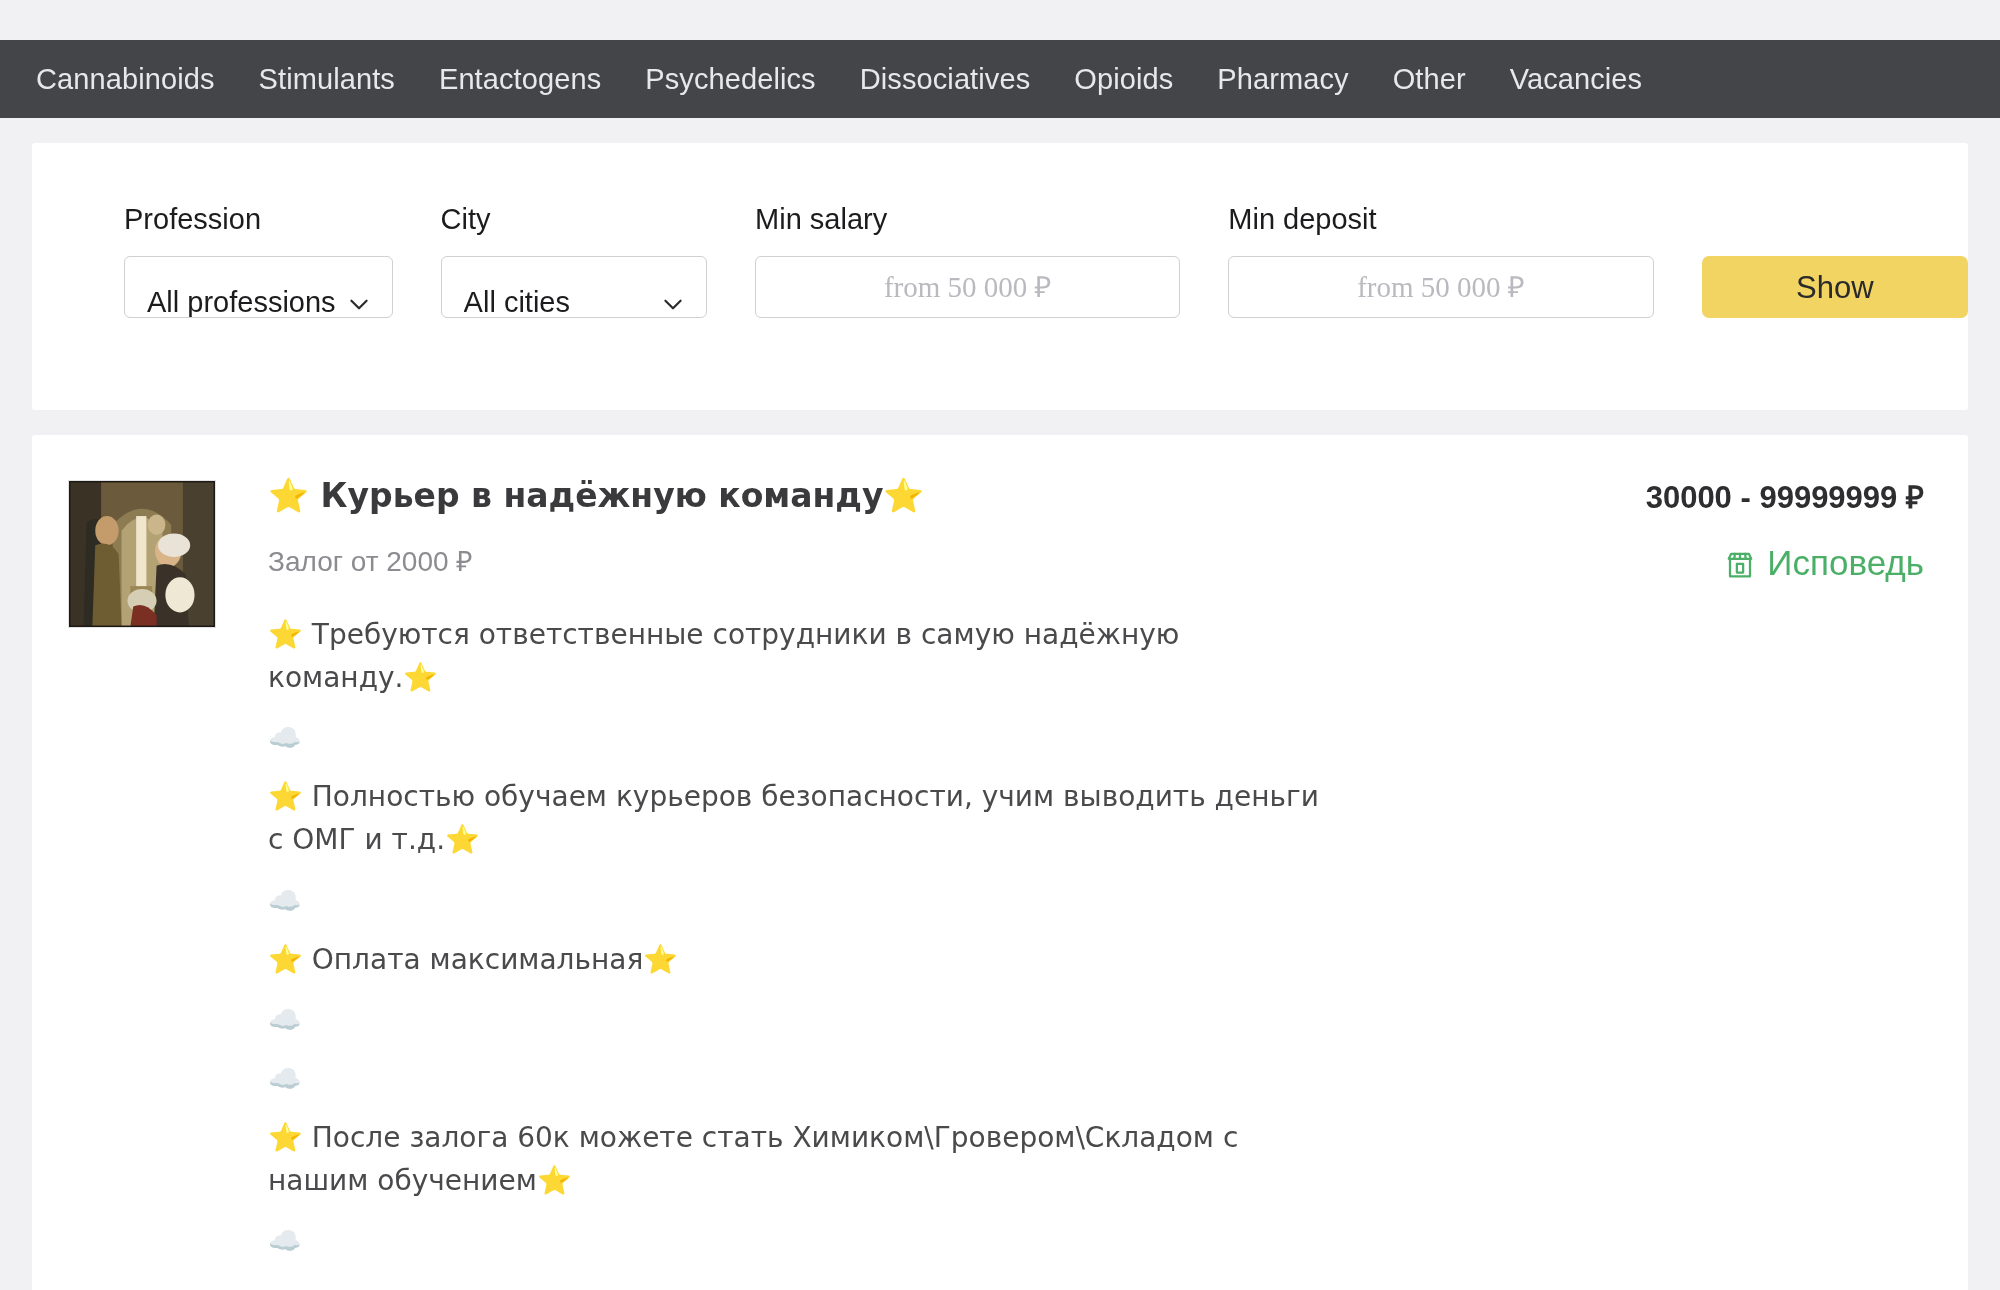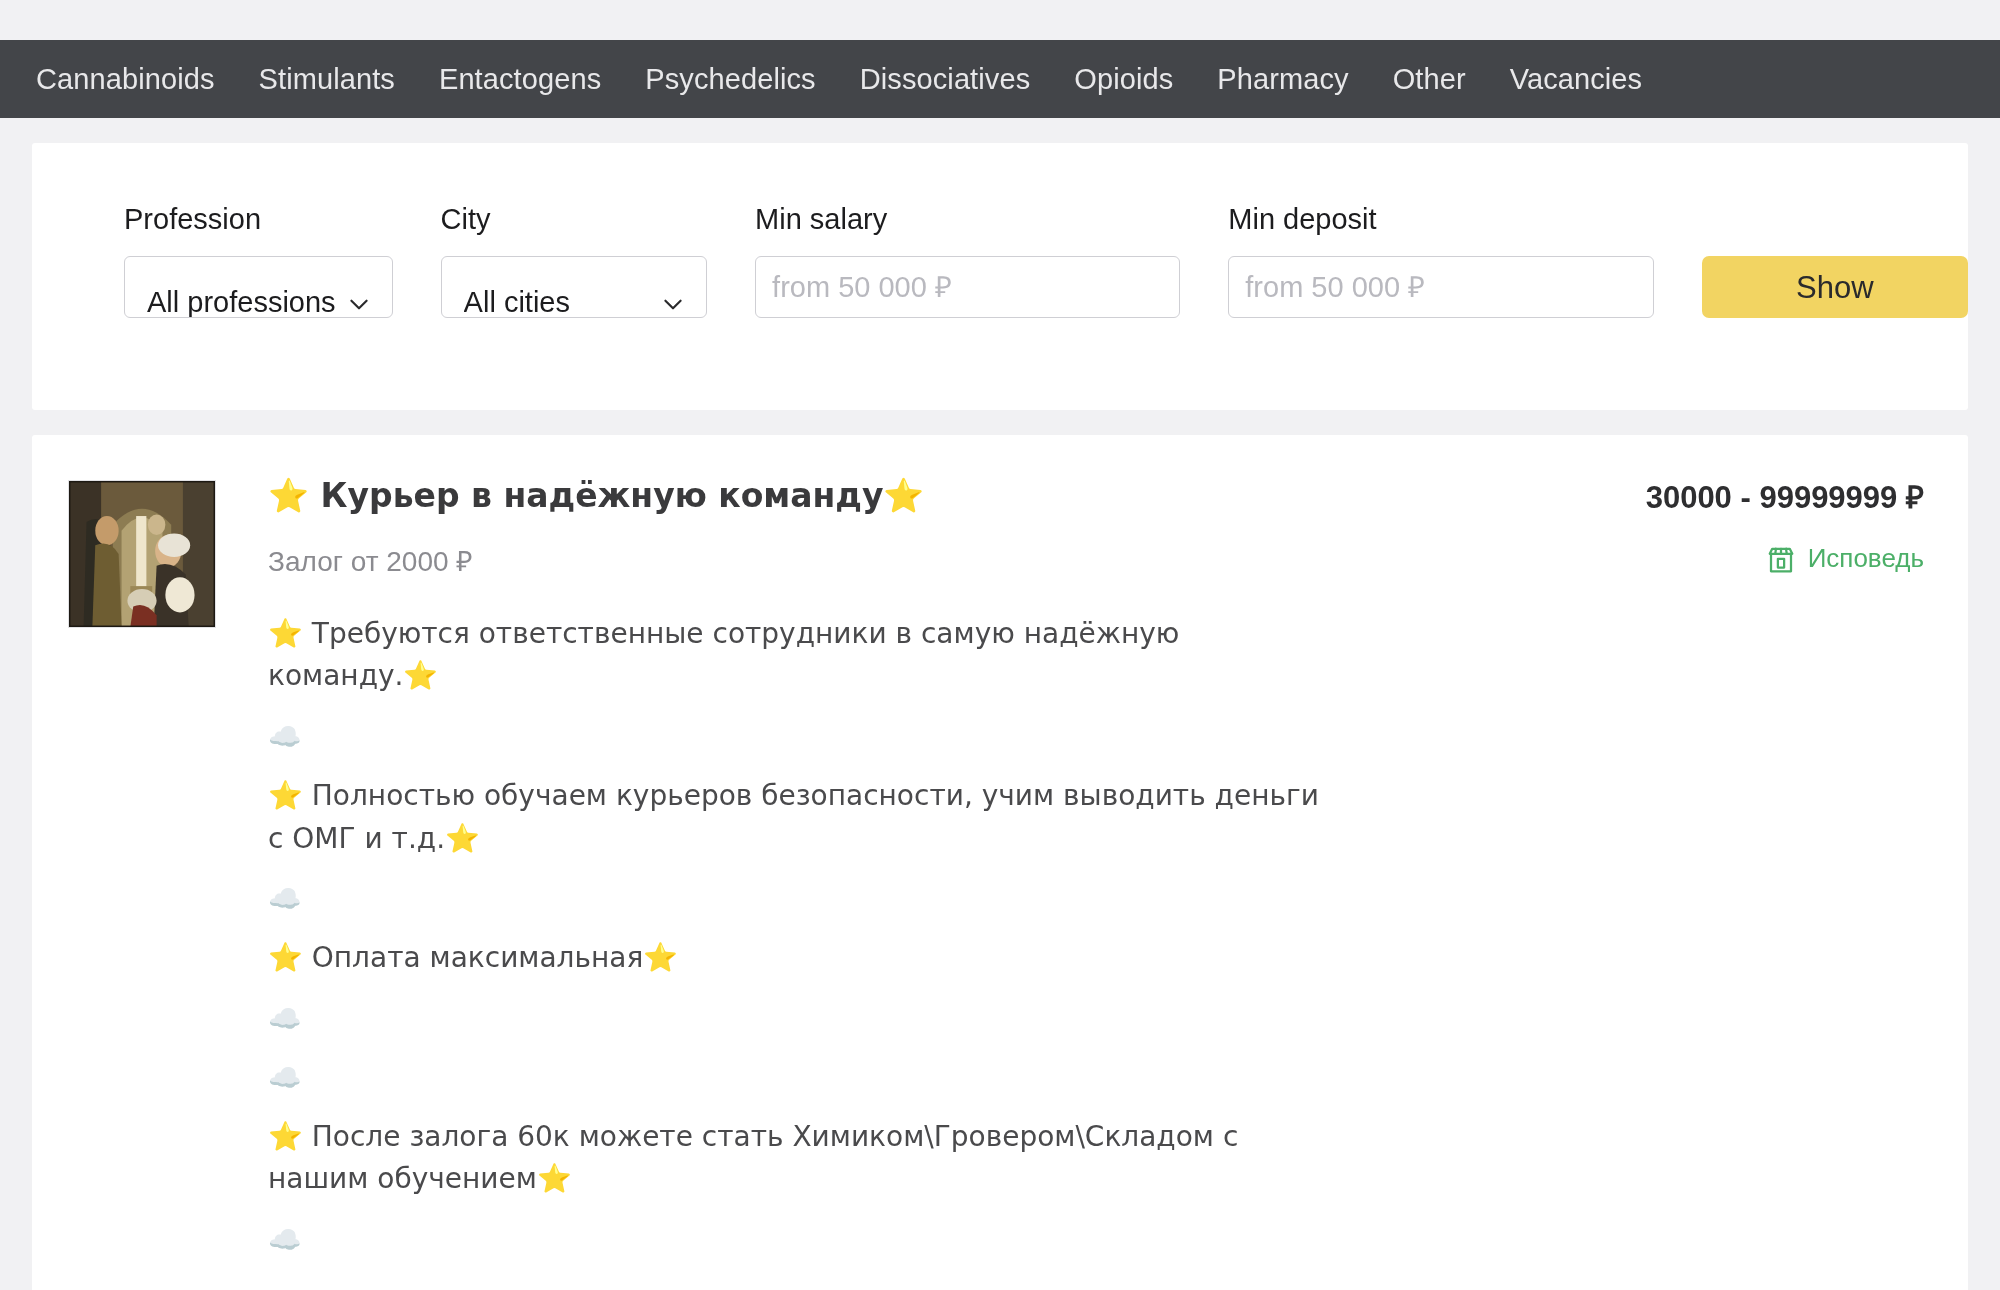--- a/index.html
+++ b/index.html
@@ -91,25 +91,26 @@
     height: 26px;
     margin-left: 10px;
   }
 
   .text-input {
     width: 100%;
     height: 62px;
     border: 1px solid #cfcfd4;
     border-radius: 6px;
     background: #fff;
-    padding: 0 16px;
-    font-family: Liberation Sans, sans-serif;
+    padding: 0 22px;
+    font-family: Liberation Serif, serif;
     font-size: 29px;
     color: #1c1c1e;
     outline: none;
+    text-align: center;
   }
   .text-input::placeholder { color: #b9b9bf; }
 
   .show-btn {
     width: 100%;
     height: 62px;
     background: #f2d462;
     border: none;
     border-radius: 7px;
     font-family: "Liberation Sans", sans-serif;
@@ -177,24 +178,24 @@
     gap: 40px;
     margin-top: 27px;
   }
   .listing-deposit {
     font-size: 28px;
     color: #8b8b90;
     line-height: 1.2;
   }
   .shop-link {
     display: flex;
-    align-items: flex-start;
+    align-items: flex-end;
     gap: 12px;
     color: #4caf68;
-    font-size: 26px;
+    font-size: 35px;
     white-space: nowrap;
     cursor: pointer;
     line-height: 1;
   }
   .shop-link svg { flex: 0 0 auto; display:block; }
 
   
   .desc {
     margin-top: 34px;
     font-size: 28px;

